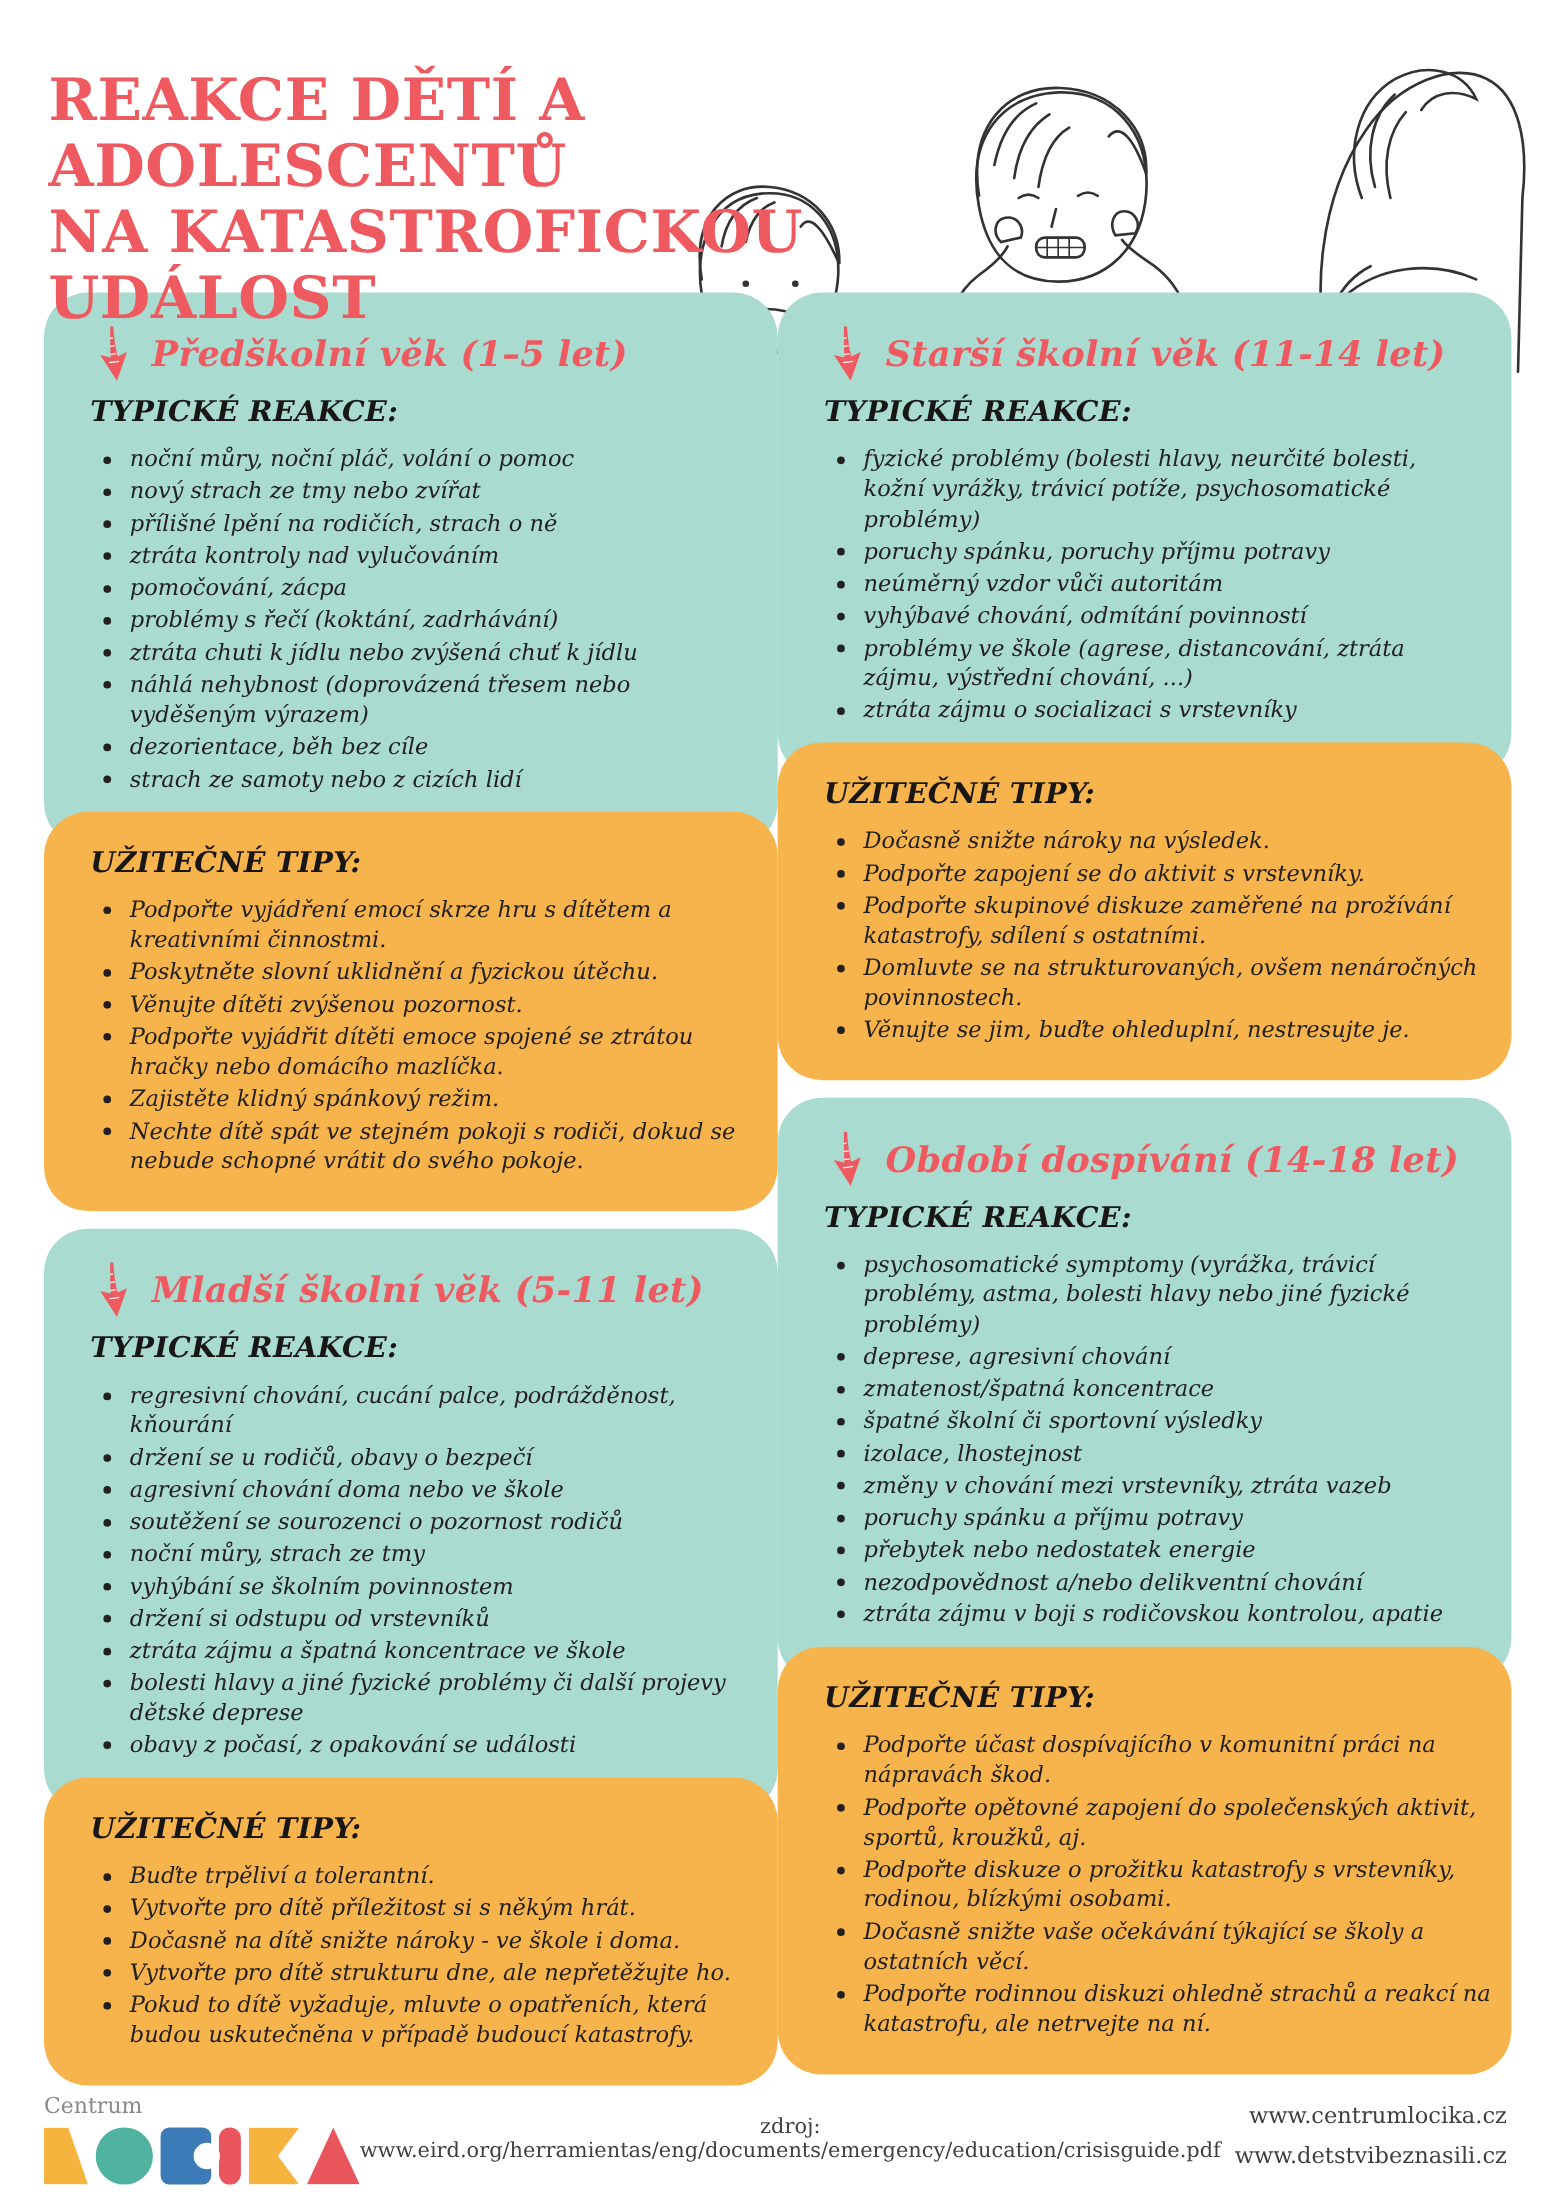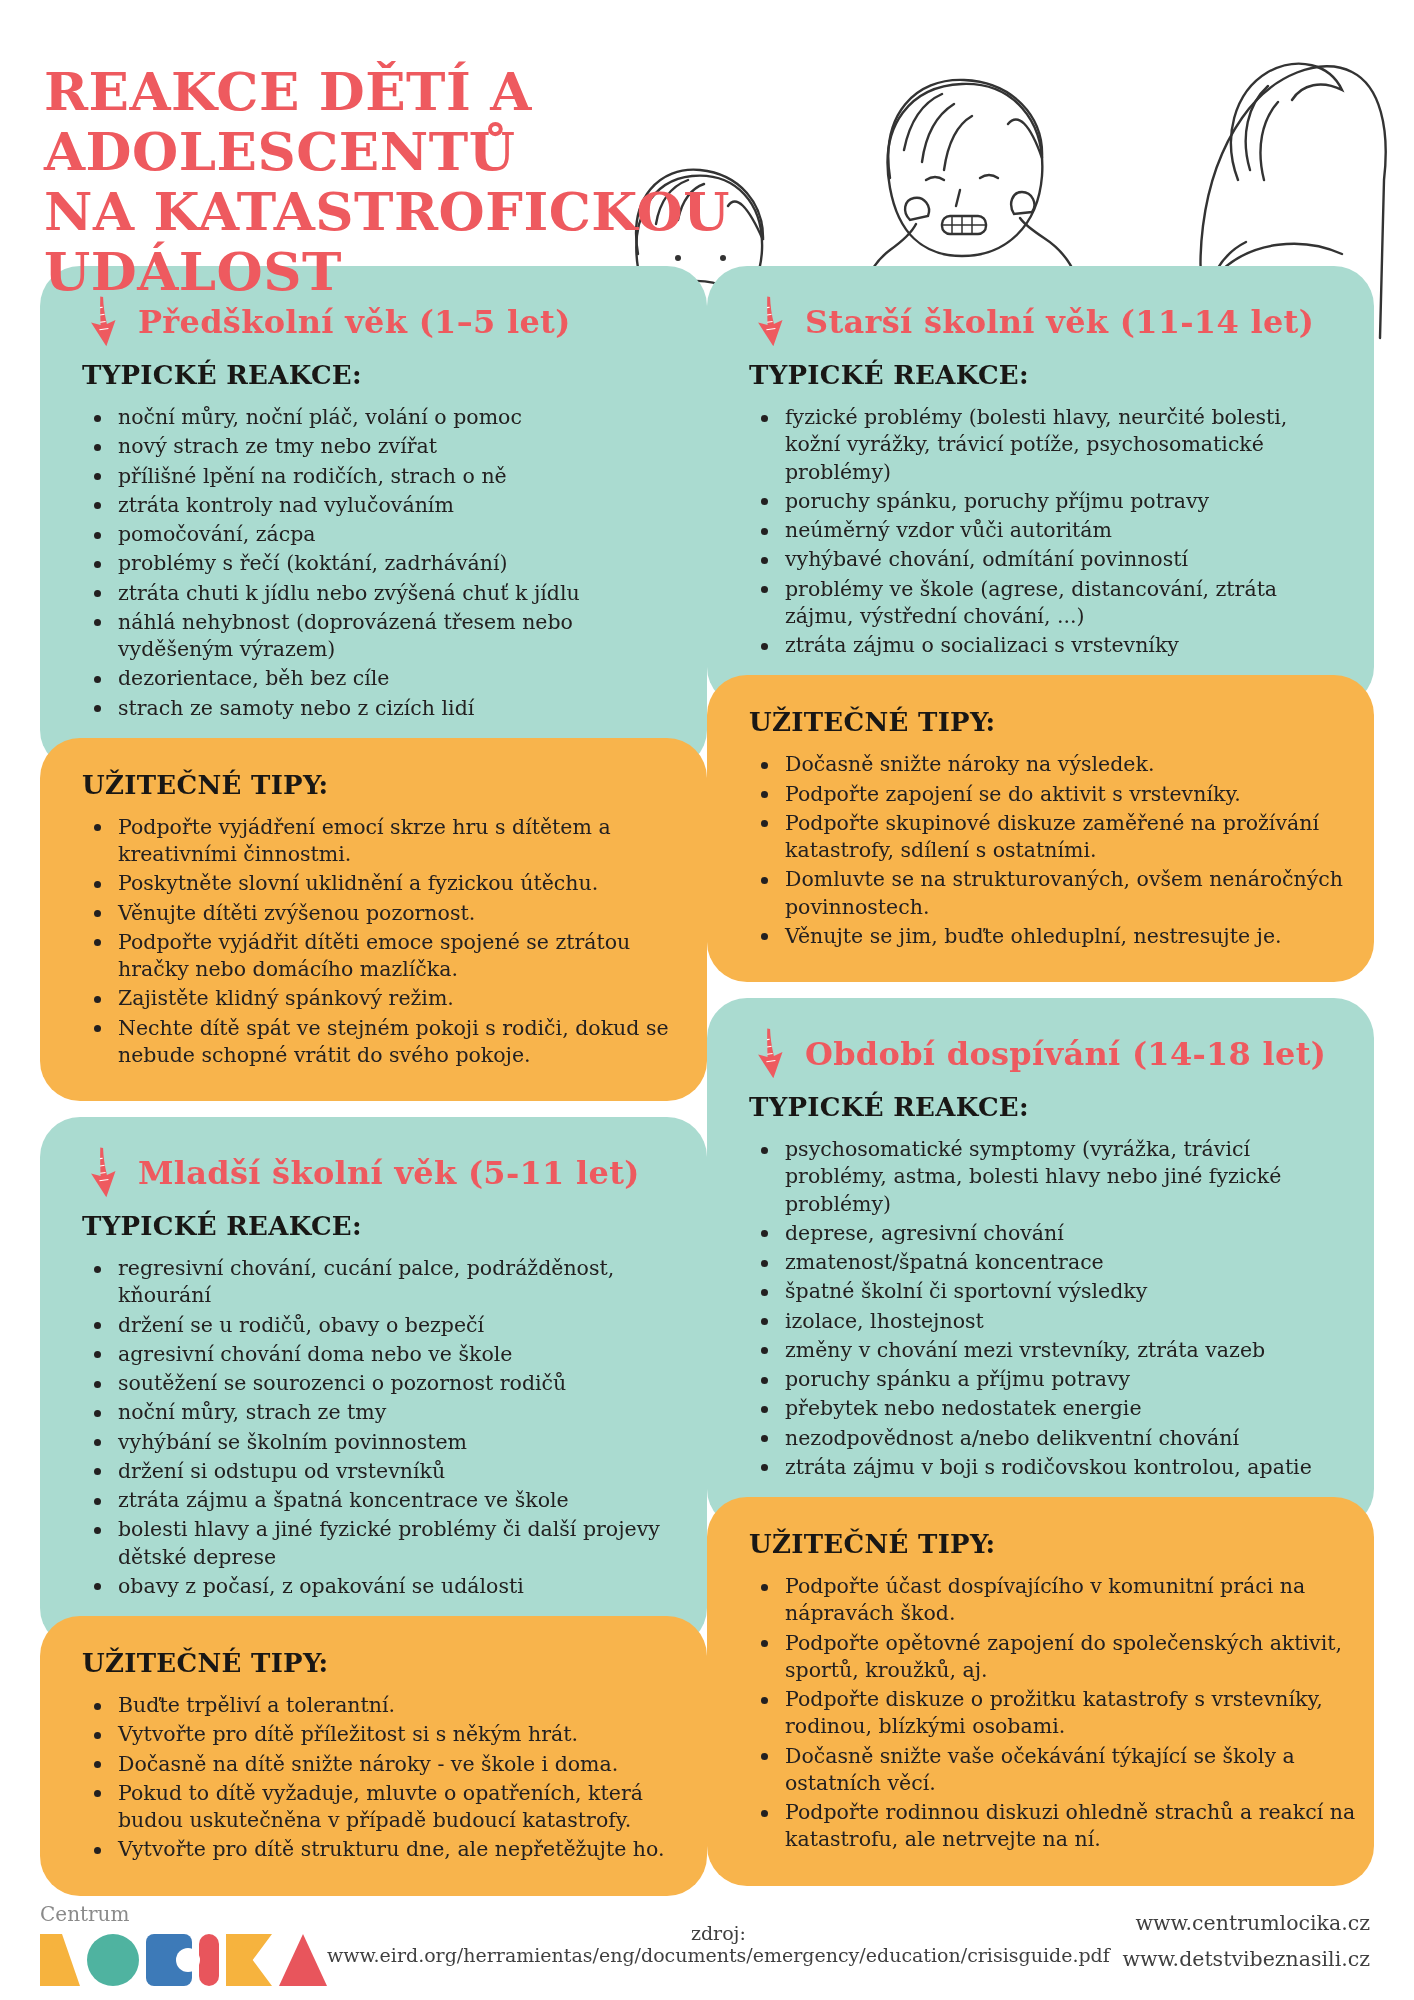--- a/index.html
+++ b/index.html
@@ -20,21 +20,21 @@
     letter-spacing:0.5px; z-index:3;margin-top:32px;
   }
   .illustrations {
     position:absolute; top:28px; right:8px; width:846px; height:312px;
     z-index:1;
   }
 
   
   .columns {
     position:absolute; top:266px; left:40px; right:40px;
-    display:flex; z-index:2;
+    display:flex; z-index:2;font-style:italic;
   }
   .col { flex:1; display:flex; flex-direction:column; }
   .section { display:flex; flex-direction:column; }
   .section + .section { margin-top:16px; }
 
   .box-teal {
     background:var(--box-teal,#aadbd0);
     border-radius:40px;
     padding:26px 28px 46px 40px;
     position:relative; z-index:1;
@@ -203,22 +203,22 @@
               <li>bolesti hlavy a jiné fyzické problémy či další projevy dětské deprese</li>
               <li>obavy z počasí, z opakování se události</li>
             </ul>
         </div>
         <div class="box-orange">
           <div class="list-heading">UŽITEČNÉ TIPY:</div>
           <ul class="bullets">
               <li>Buďte trpěliví a tolerantní.</li>
               <li>Vytvořte pro dítě příležitost si s někým hrát.</li>
               <li>Dočasně na dítě snižte nároky - ve škole i doma.</li>
+              <li>Vytvořte pro dítě strukturu dne, ale nepřetěžujte ho.</li>
               <li>Pokud to dítě vyžaduje, mluvte o opatřeních, která budou uskutečněna v případě budoucí katastrofy.</li>
-              <li>Vytvořte pro dítě strukturu dne, ale nepřetěžujte ho.</li>
             </ul>
         </div>
       </div>
 
     </div>
 
     <div class="col">
 
       <div class="section">
         <div class="box-teal">

